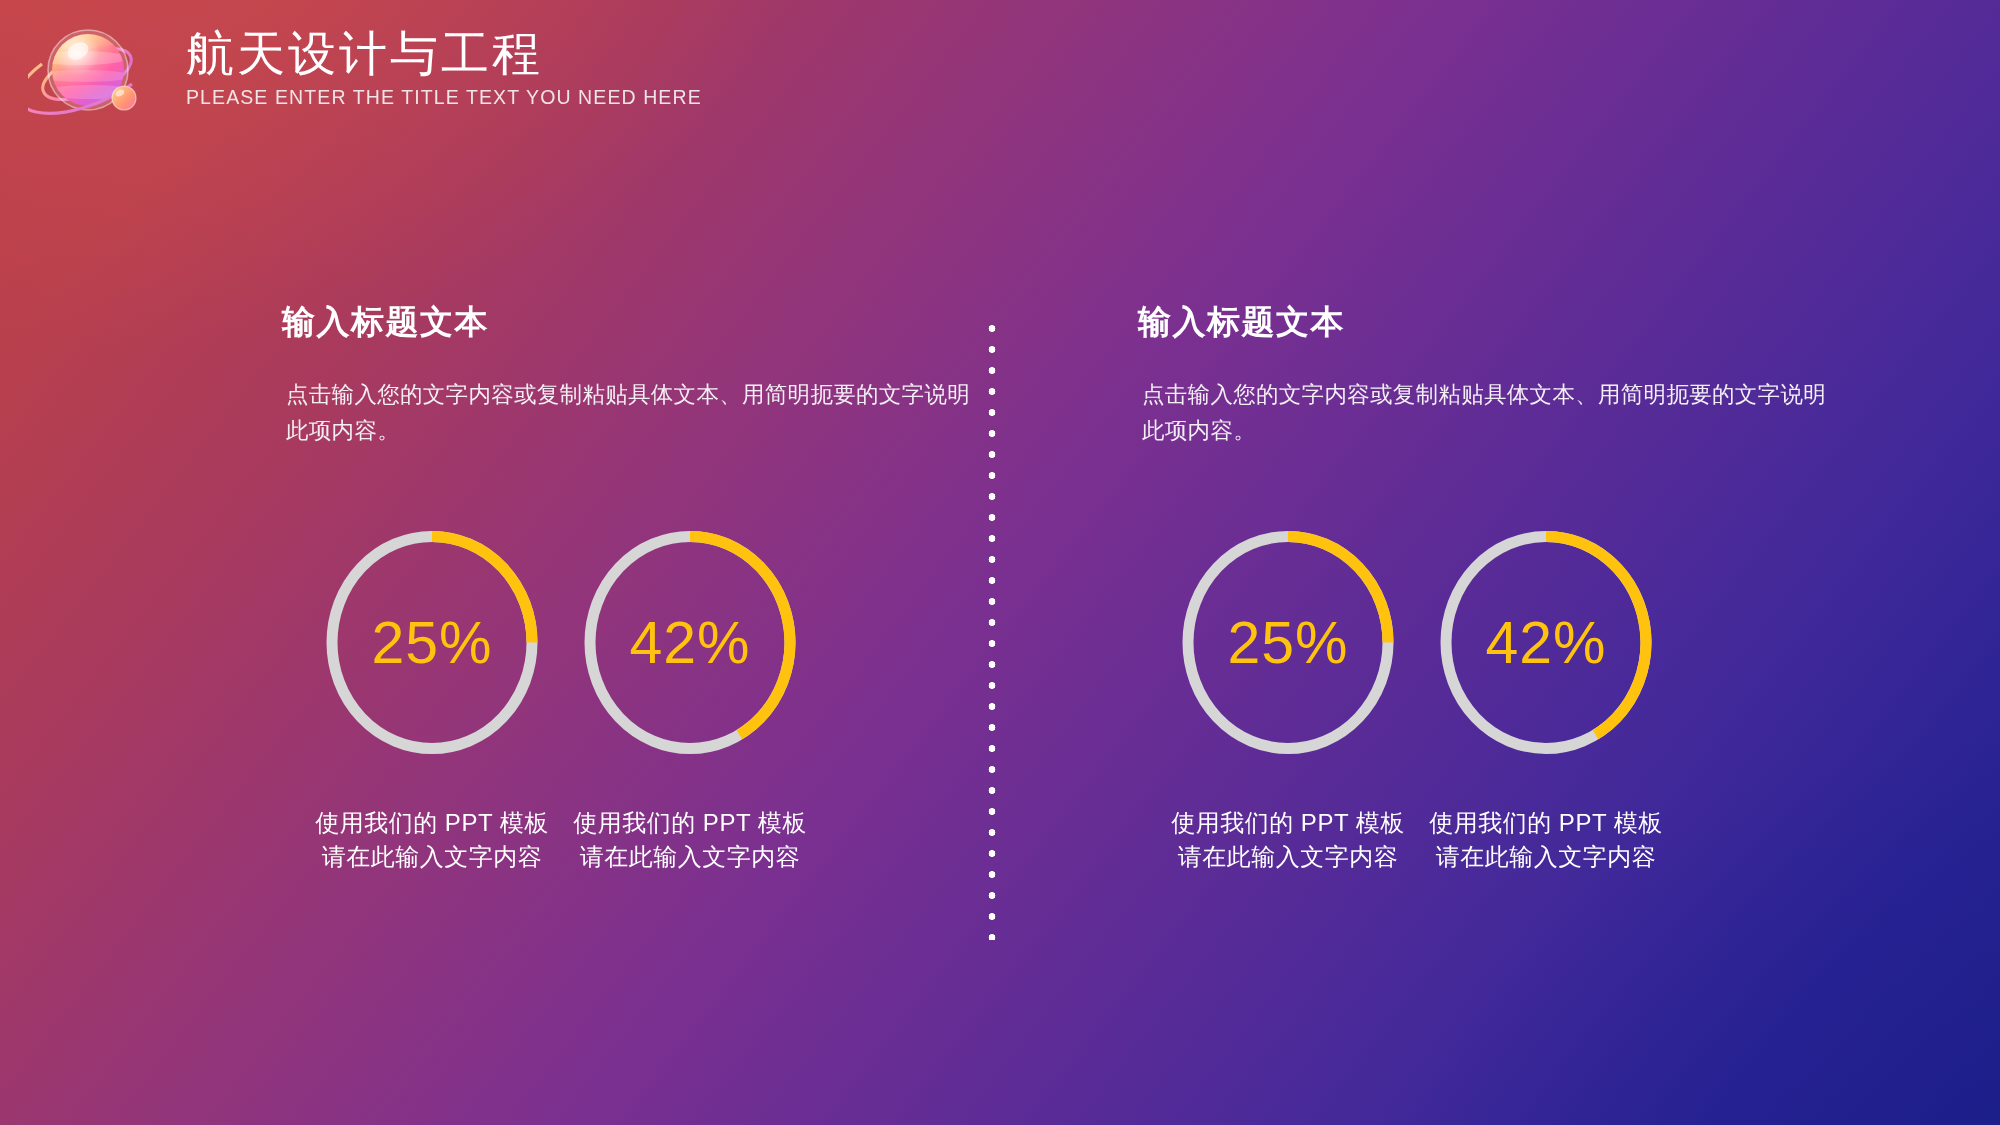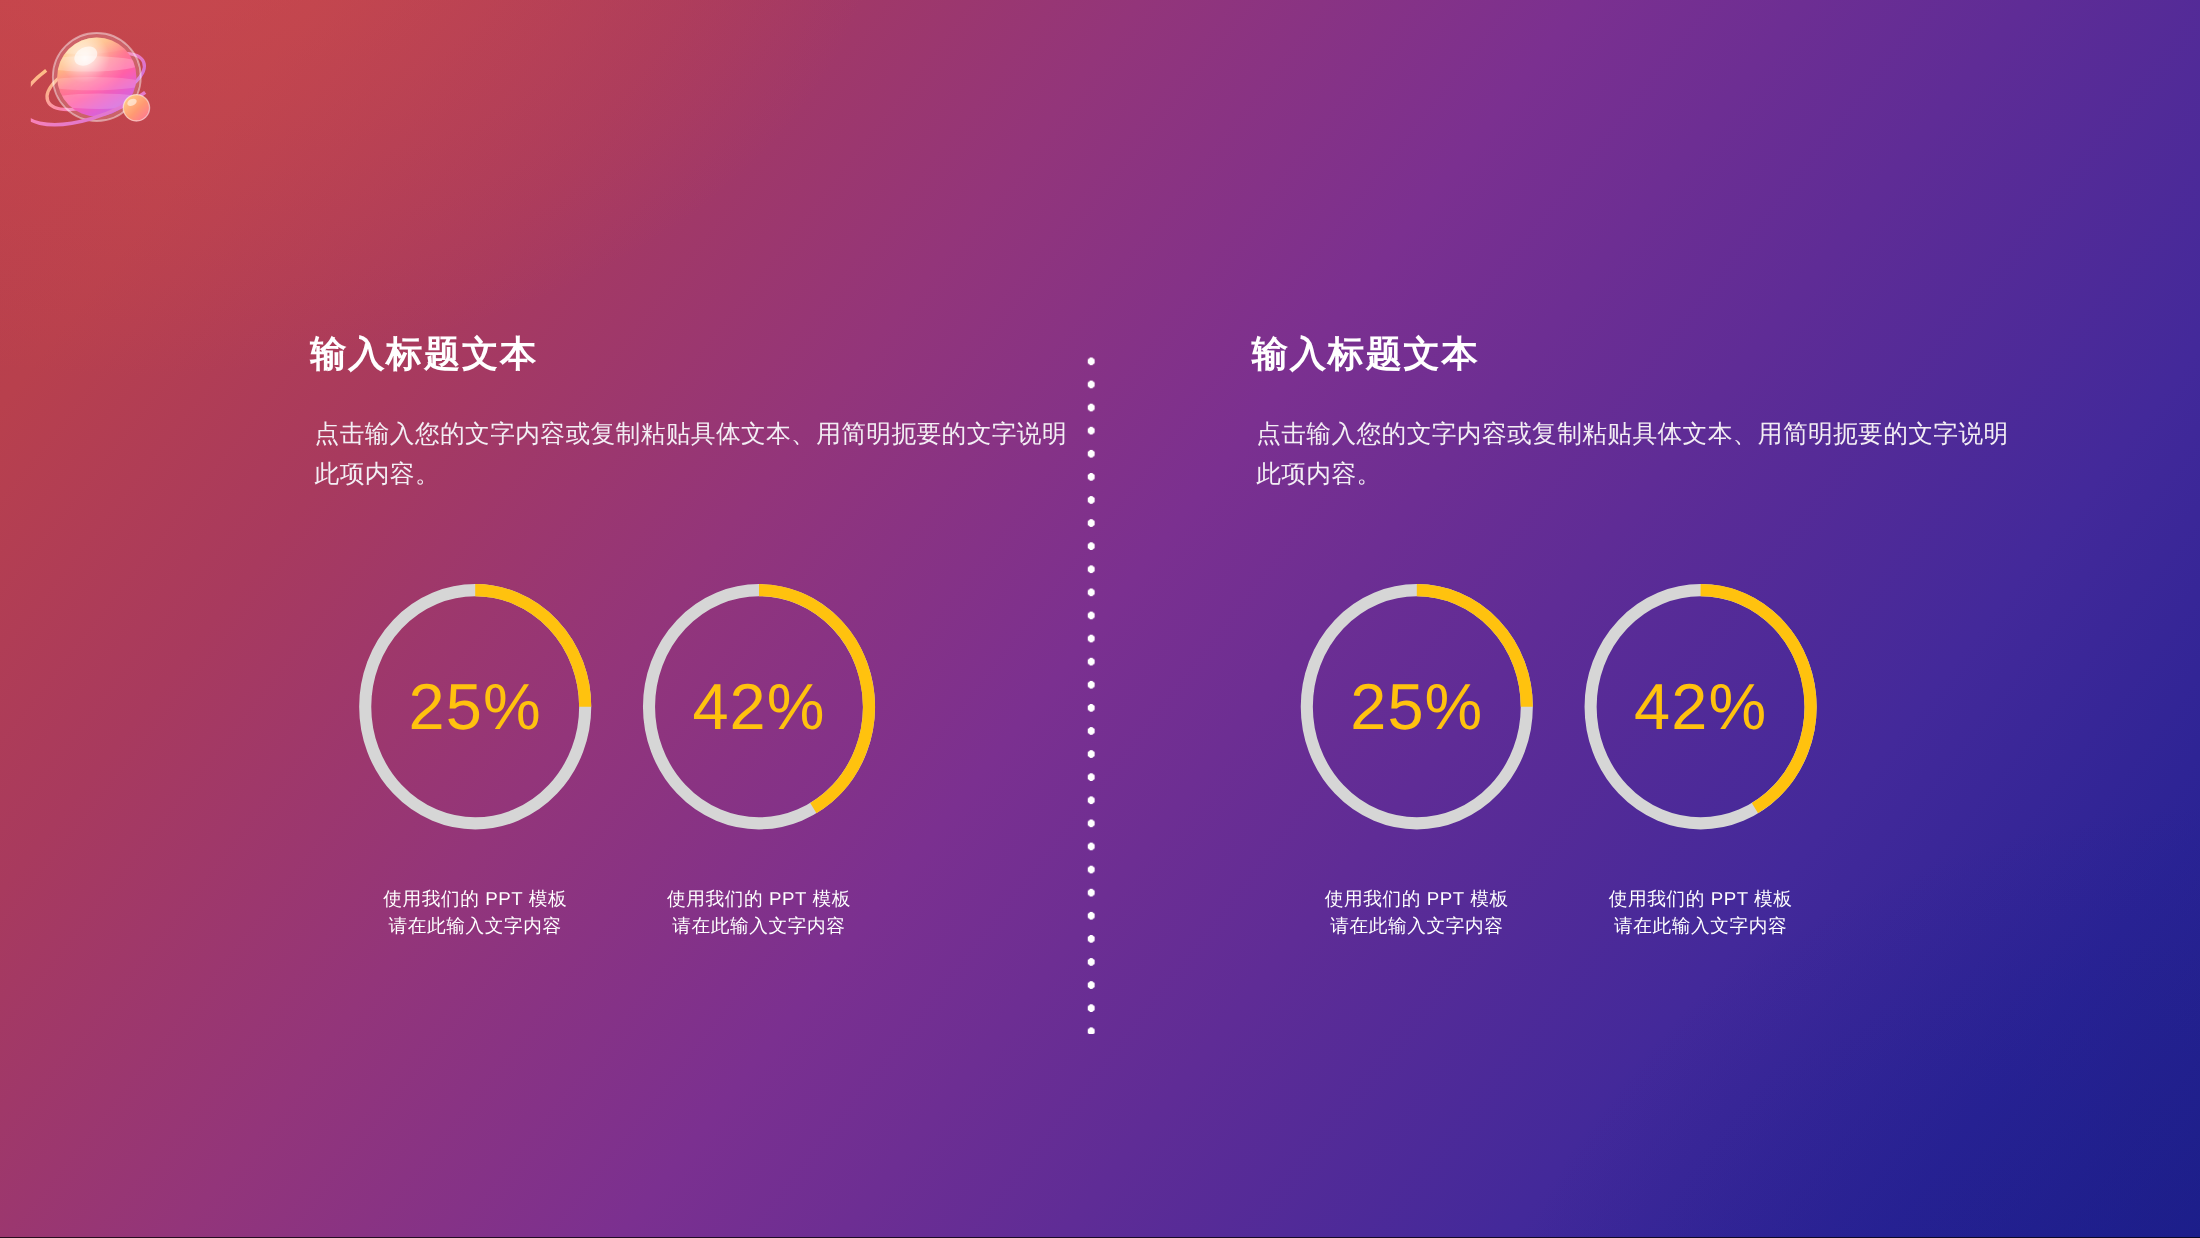--- a/index.html
+++ b/index.html
@@ -141,21 +141,21 @@
     align-items: center;
     justify-content: center;
     color: #ffc20e;
     font-size: 59px;
     letter-spacing: 1px;
     font-weight: 400;
   }
   .donut-caption {
     margin-top: 46px;
     color: #ffffff;
-    font-size: 17px;
+    font-size: 24px;
     line-height: 1.42;
     text-align: center;
     letter-spacing: 0.5px;
     white-space: nowrap;
   }
 
   
   .divider {
     position: absolute;
     left: 988px;
@@ -227,20 +227,22 @@
 
         <path d="M 14 46 A 47 20 -22 0 0 104 66" fill="none" stroke="url(#ringGrad)" stroke-width="3.2" opacity="0.98"></path>
 
         <circle cx="96" cy="80" r="12" fill="url(#moonGrad)"></circle>
         <circle cx="96" cy="80" r="12" fill="none" stroke="#ffffff" stroke-width="1.2" opacity="0.5"></circle>
         <ellipse cx="92" cy="75" rx="4.5" ry="3" transform="rotate(-25 92 75)" fill="#ffffff" opacity="0.55"></ellipse>
       </svg>
     </div>
 
     <div class="title-block">
+      <div class="main-title">航天设计与工程</div>
+      <div class="sub-title">PLEASE ENTER THE TITLE TEXT YOU NEED HERE</div>
     </div>
   </div>
 
   <div class="divider"></div>
 
   <div class="columns">
 
     <div class="column left">
       <h2 class="col-title">输入标题文本</h2>
       <p class="col-body">点击输入您的文字内容或复制粘贴具体文本、用简明扼要的文字说明此项内容。</p>

